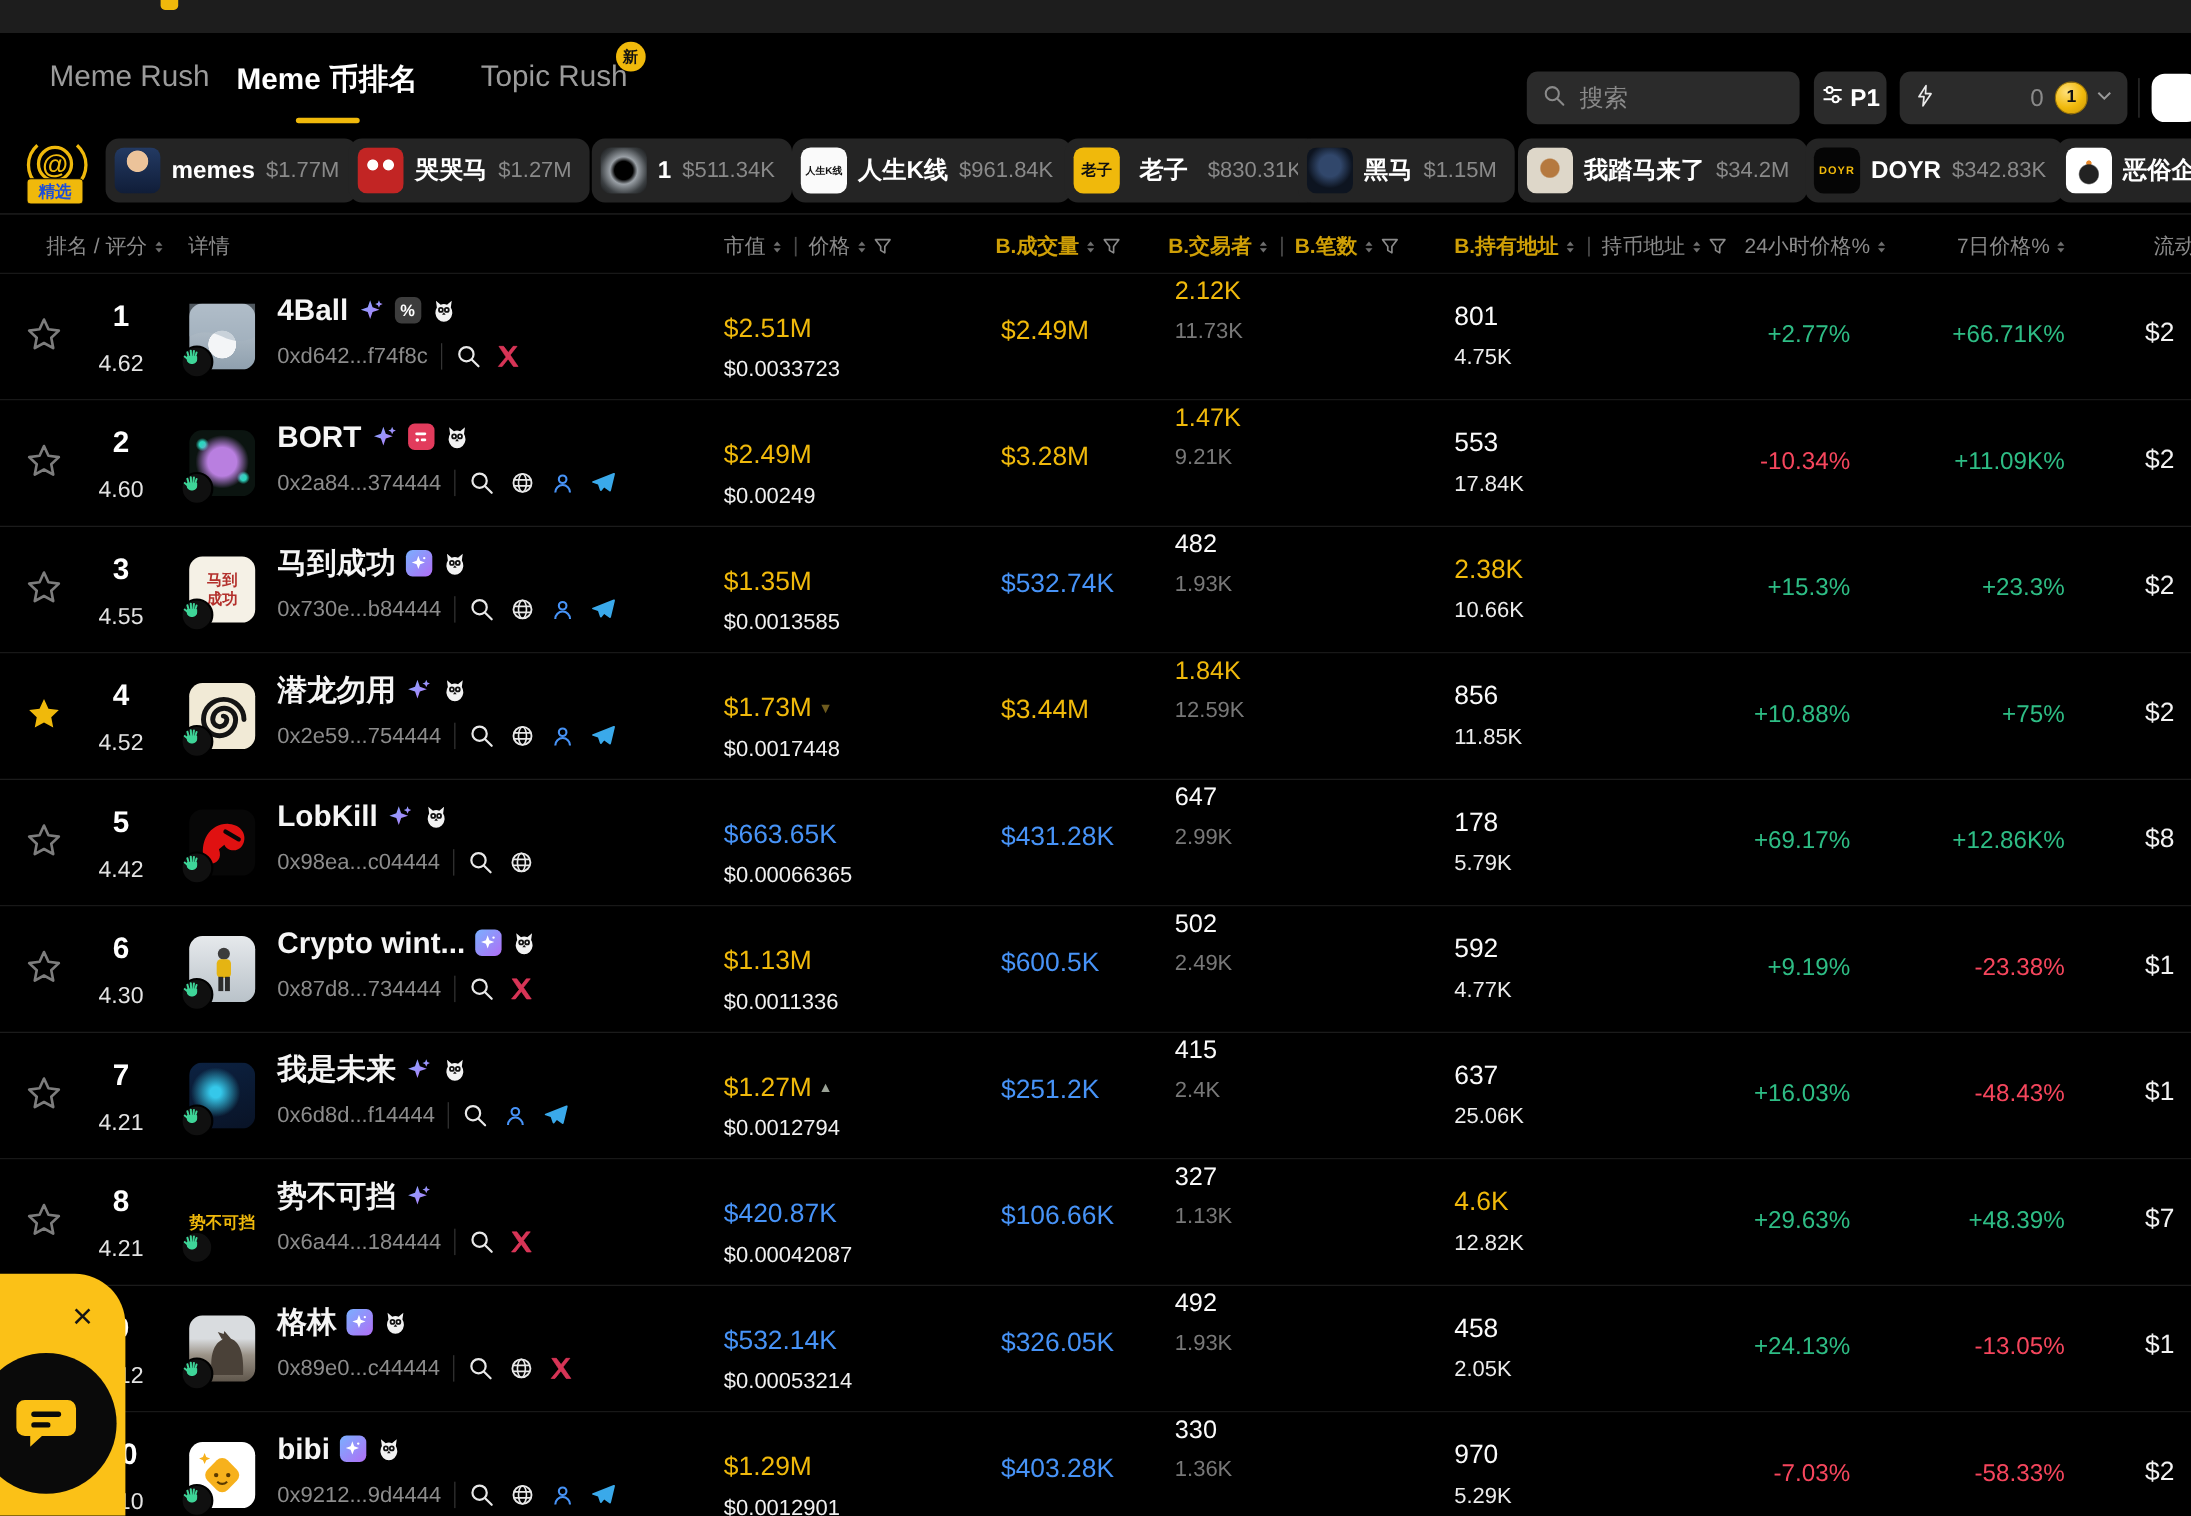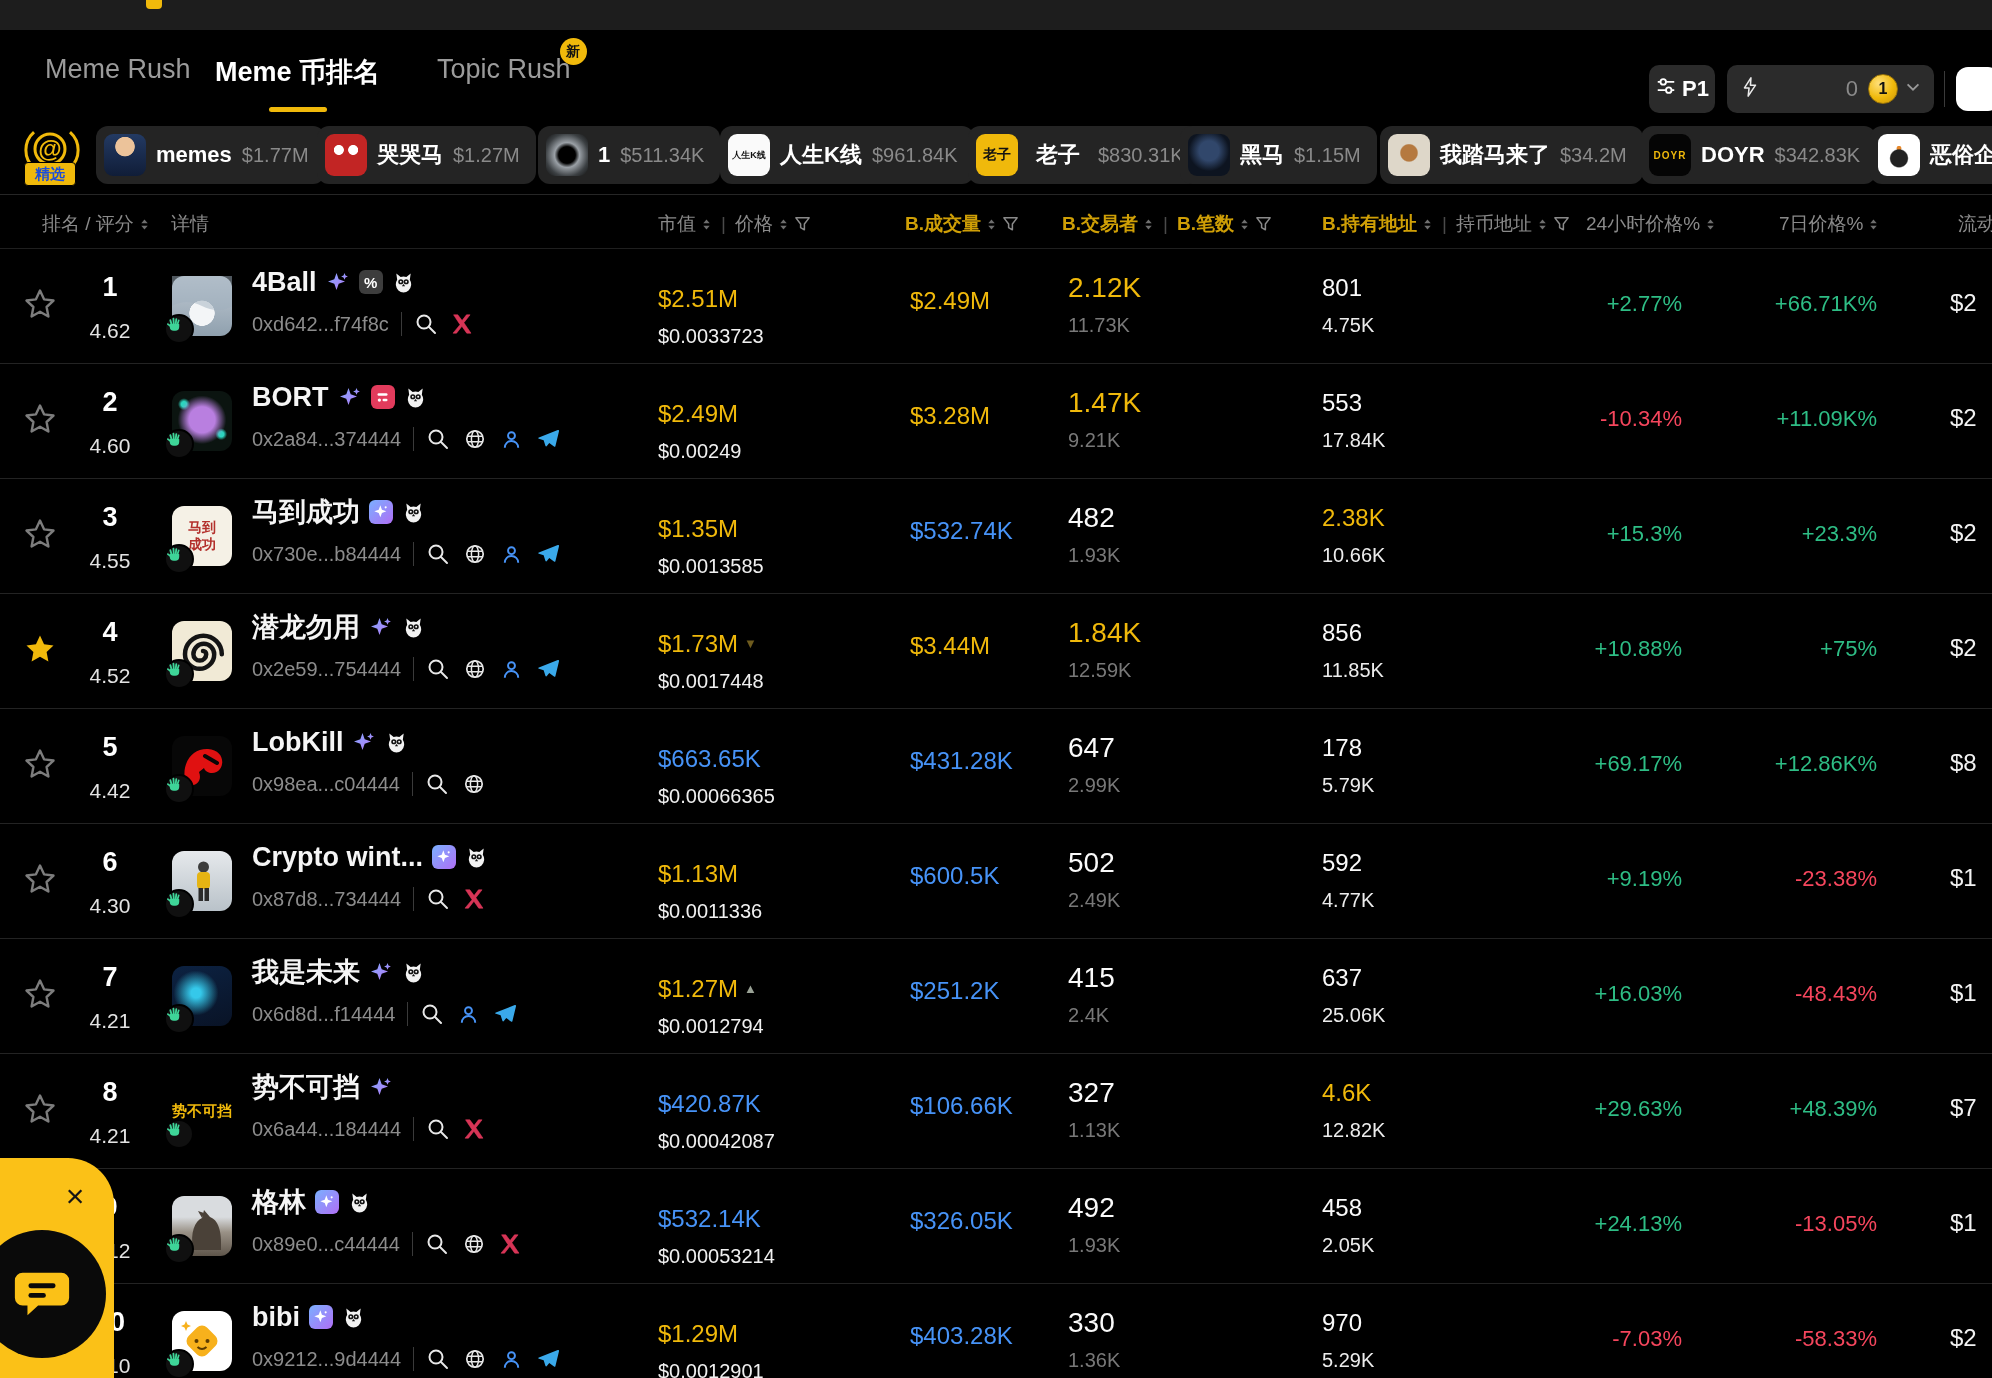--- a/index.html
+++ b/index.html
@@ -91,21 +91,21 @@
   .c-name .nm{font-size:27px;font-weight:bold;color:#f5f5f5;white-space:nowrap;}
   .c-addr{position:absolute;left:252px;top:60px;height:30px;display:flex;align-items:center;}
   .c-addr .ad{font-size:20px;color:#8c8c8c;}
   .c-addr .adiv{width:1px;height:24px;background:#3a3a3a;margin:0 12px;}
   .c-addr .licon{display:inline-flex;margin-right:13px;cursor:pointer;}
   .c-mcap{position:absolute;left:658px;top:11px;}
   .c-mcap .l1{margin-top:24px;font-size:24px;line-height:30px;display:flex;align-items:center;gap:6px;}
   .c-mcap .l2{margin-top:10px;font-size:20px;color:#f0f0f0;line-height:24px;}
   .c-vol{position:absolute;left:910px;top:38px;font-size:24px;line-height:28px;}
   .c-tr{position:absolute;left:1068px;top:0;}
-  .c-tr .l1{margin-top:24px;font-size:28px;line-height:30px;}
+  .c-tr .l1{font-size:23px;line-height:30px;}
   .c-tr .l2{margin-top:10px;font-size:20px;color:#787878;line-height:24px;}
   .c-hd{position:absolute;left:1322px;top:0;}
   .c-hd .l1{margin-top:24px;font-size:24px;line-height:30px;}
   .c-hd .l2{margin-top:10px;font-size:20px;color:#ececec;line-height:24px;}
   .c-p24{position:absolute;left:1480px;top:42px;width:202px;text-align:right;font-size:22px;}
   .c-p7{position:absolute;left:1690px;top:42px;width:187px;text-align:right;font-size:22px;}
   .c-liq{position:absolute;left:1950px;top:40px;font-size:24px;color:#f2f2f2;}
   .v-yellow{color:#f0b90b;} .v-blue{color:#4793f7;} .v-white{color:#fafafa;}
   .p-up{color:#2ebd85;} .p-down{color:#f6465d;}
   .tri{font-size:13px;}
@@ -143,20 +143,29 @@
     <div class="tab tab1">Meme Rush</div>
     <div class="tab tab2 active">
       <span>Meme 币排名</span>
       <div class="tab-underline"></div>
     </div>
     <div class="tab tab3" style="position:absolute;">
       <span>Topic Rush</span>
       <div class="new-badge">新</div>
     </div>
 
+    <div class="searchbox">
+      <span>
+        <svg width="22" height="22" viewBox="0 0 24 24">
+            <circle cx="10" cy="10" r="6.5" stroke="#8a8a8a" stroke-width="2" fill="none"></circle>
+            <path d="M15 15 L21 21" stroke="#8a8a8a" stroke-width="2" stroke-linecap="round"></path>
+          </svg>
+      </span>
+      <input placeholder="搜索" style="">
+    </div>
 
     <div class="p1btn">
       <span>
         <svg width="22" height="22" viewBox="0 0 24 24">
             <path d="M3 7.5 H21 M3 16.5 H21" stroke="#fff" stroke-width="2"></path>
             <circle cx="9" cy="7.5" r="3" fill="#2b2b2b" stroke="#fff" stroke-width="2"></circle>
             <circle cx="15" cy="16.5" r="3" fill="#2b2b2b" stroke="#fff" stroke-width="2"></circle>
           </svg>
       </span>
       <span>P1</span>

